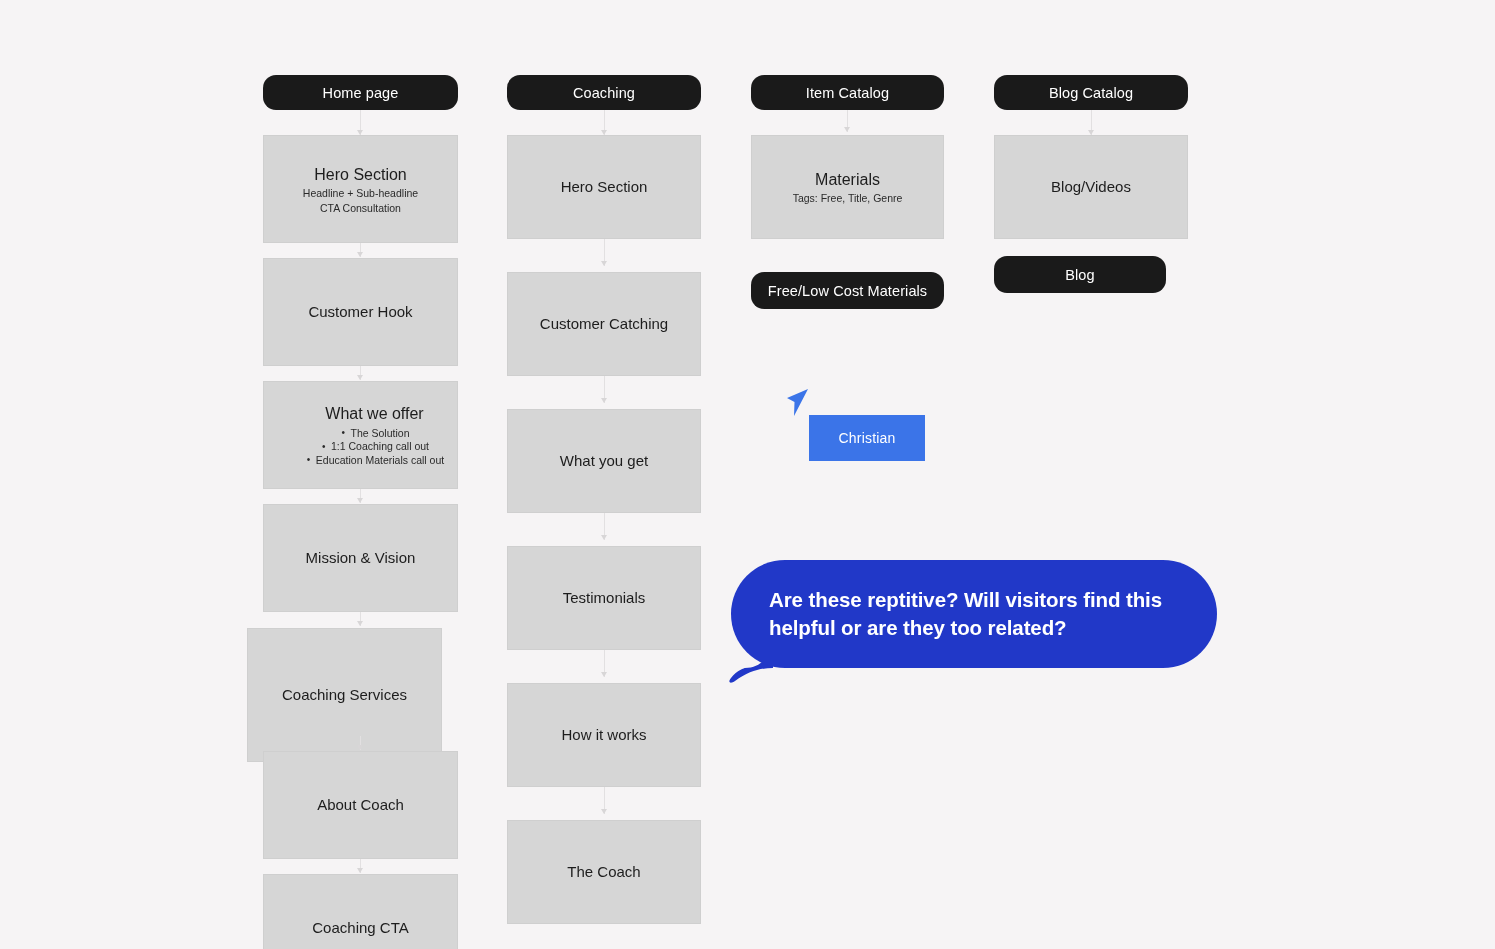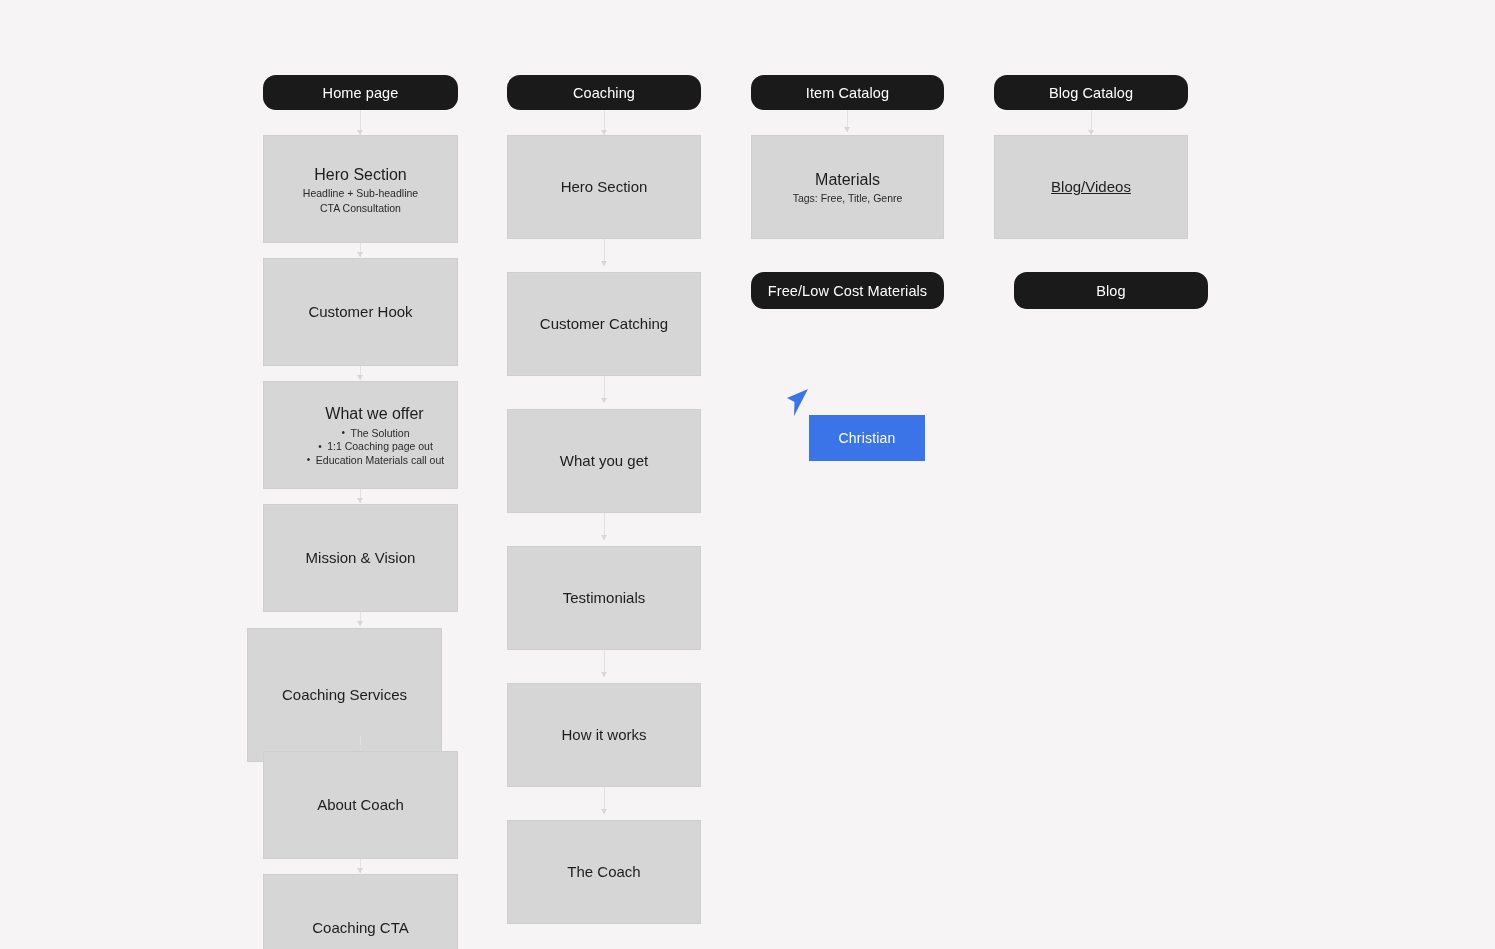--- a/index.html
+++ b/index.html
@@ -194,21 +194,21 @@
     <span class="title">Customer Hook</span>
   </div>
 
   <div class="connector" style="left:360px; top:366px; height:14px;"></div>
   <div class="arrowhead" style="left:356.5px; top:375px;"></div>
 
   <div class="node gray" style="left:263px; top:381px; width:195px; height:108px;padding-left:28px;">
     <span class="title big">What we offer</span>
     <ul class="bullets">
       <li>The Solution</li>
-      <li>1:1 Coaching page out</li>
+      <li>1:1 Coaching call out</li>
       <li>Education Materials call out</li>
     </ul>
   </div>
 
   <div class="connector" style="left:360px; top:489px; height:14px;"></div>
   <div class="arrowhead" style="left:356.5px; top:498px;"></div>
 
   <div class="node gray" style="left:263px; top:504px; width:195px; height:108px;">
     <span class="title">Mission &amp; Vision</span>
   </div>
@@ -296,28 +296,36 @@
     <span class="sub">Tags: Free, Title, Genre</span>
   </div>
 
   <div class="node header" style="left:994px; top:75px; width:194px; height:35px;">
     <span class="title">Blog Catalog</span>
   </div>
 
   <div class="connector" style="left:1091px; top:110px; height:25px;"></div>
   <div class="arrowhead" style="left:1087.5px; top:130px;"></div>
 
-  <div class="node gray" style="left:994px; top:135px; width:194px; height:104px;text-decoration:underline;">
+  <div class="node gray" style="left:994px; top:135px; width:194px; height:104px;">
     <span class="title">Blog/Videos</span>
   </div>
 
-  <div class="node header" style="left:994px; top:272px; width:194px; height:37px;margin-left:20px;">
+  <div class="node header" style="left:994px; top:256px; width:172px; height:37px;">
     <span class="title">Blog</span>
   </div>
 
+  <div class="bubble-wrap">
+    <svg class="bubble-tail" width="60" height="62" viewBox="0 0 60 62">
+      <path d="M58 0 C58 30 50 46 30 46 C30 46 22 48 16 56 C12 61 16 62 20 59 C34 49 46 46 58 46 Z" fill="#2138c8"></path>
+    </svg>
+    <div class="bubble">
+      <span class="bubble-text">Are these reptitive? Will visitors find this helpful or are they too related?</span>
+    </div>
+  </div>
 
   <div id="cursor-layer">
     <svg class="cursor-arrow" width="26" height="30" viewBox="0 0 26 30">
       <path d="M22 1 L1 10 L8.5 14 L8 28 Z" fill="#3b74e8"></path>
     </svg>
     <div class="cursor-name">
       <span>Christian</span>
     </div>
   </div>
 

